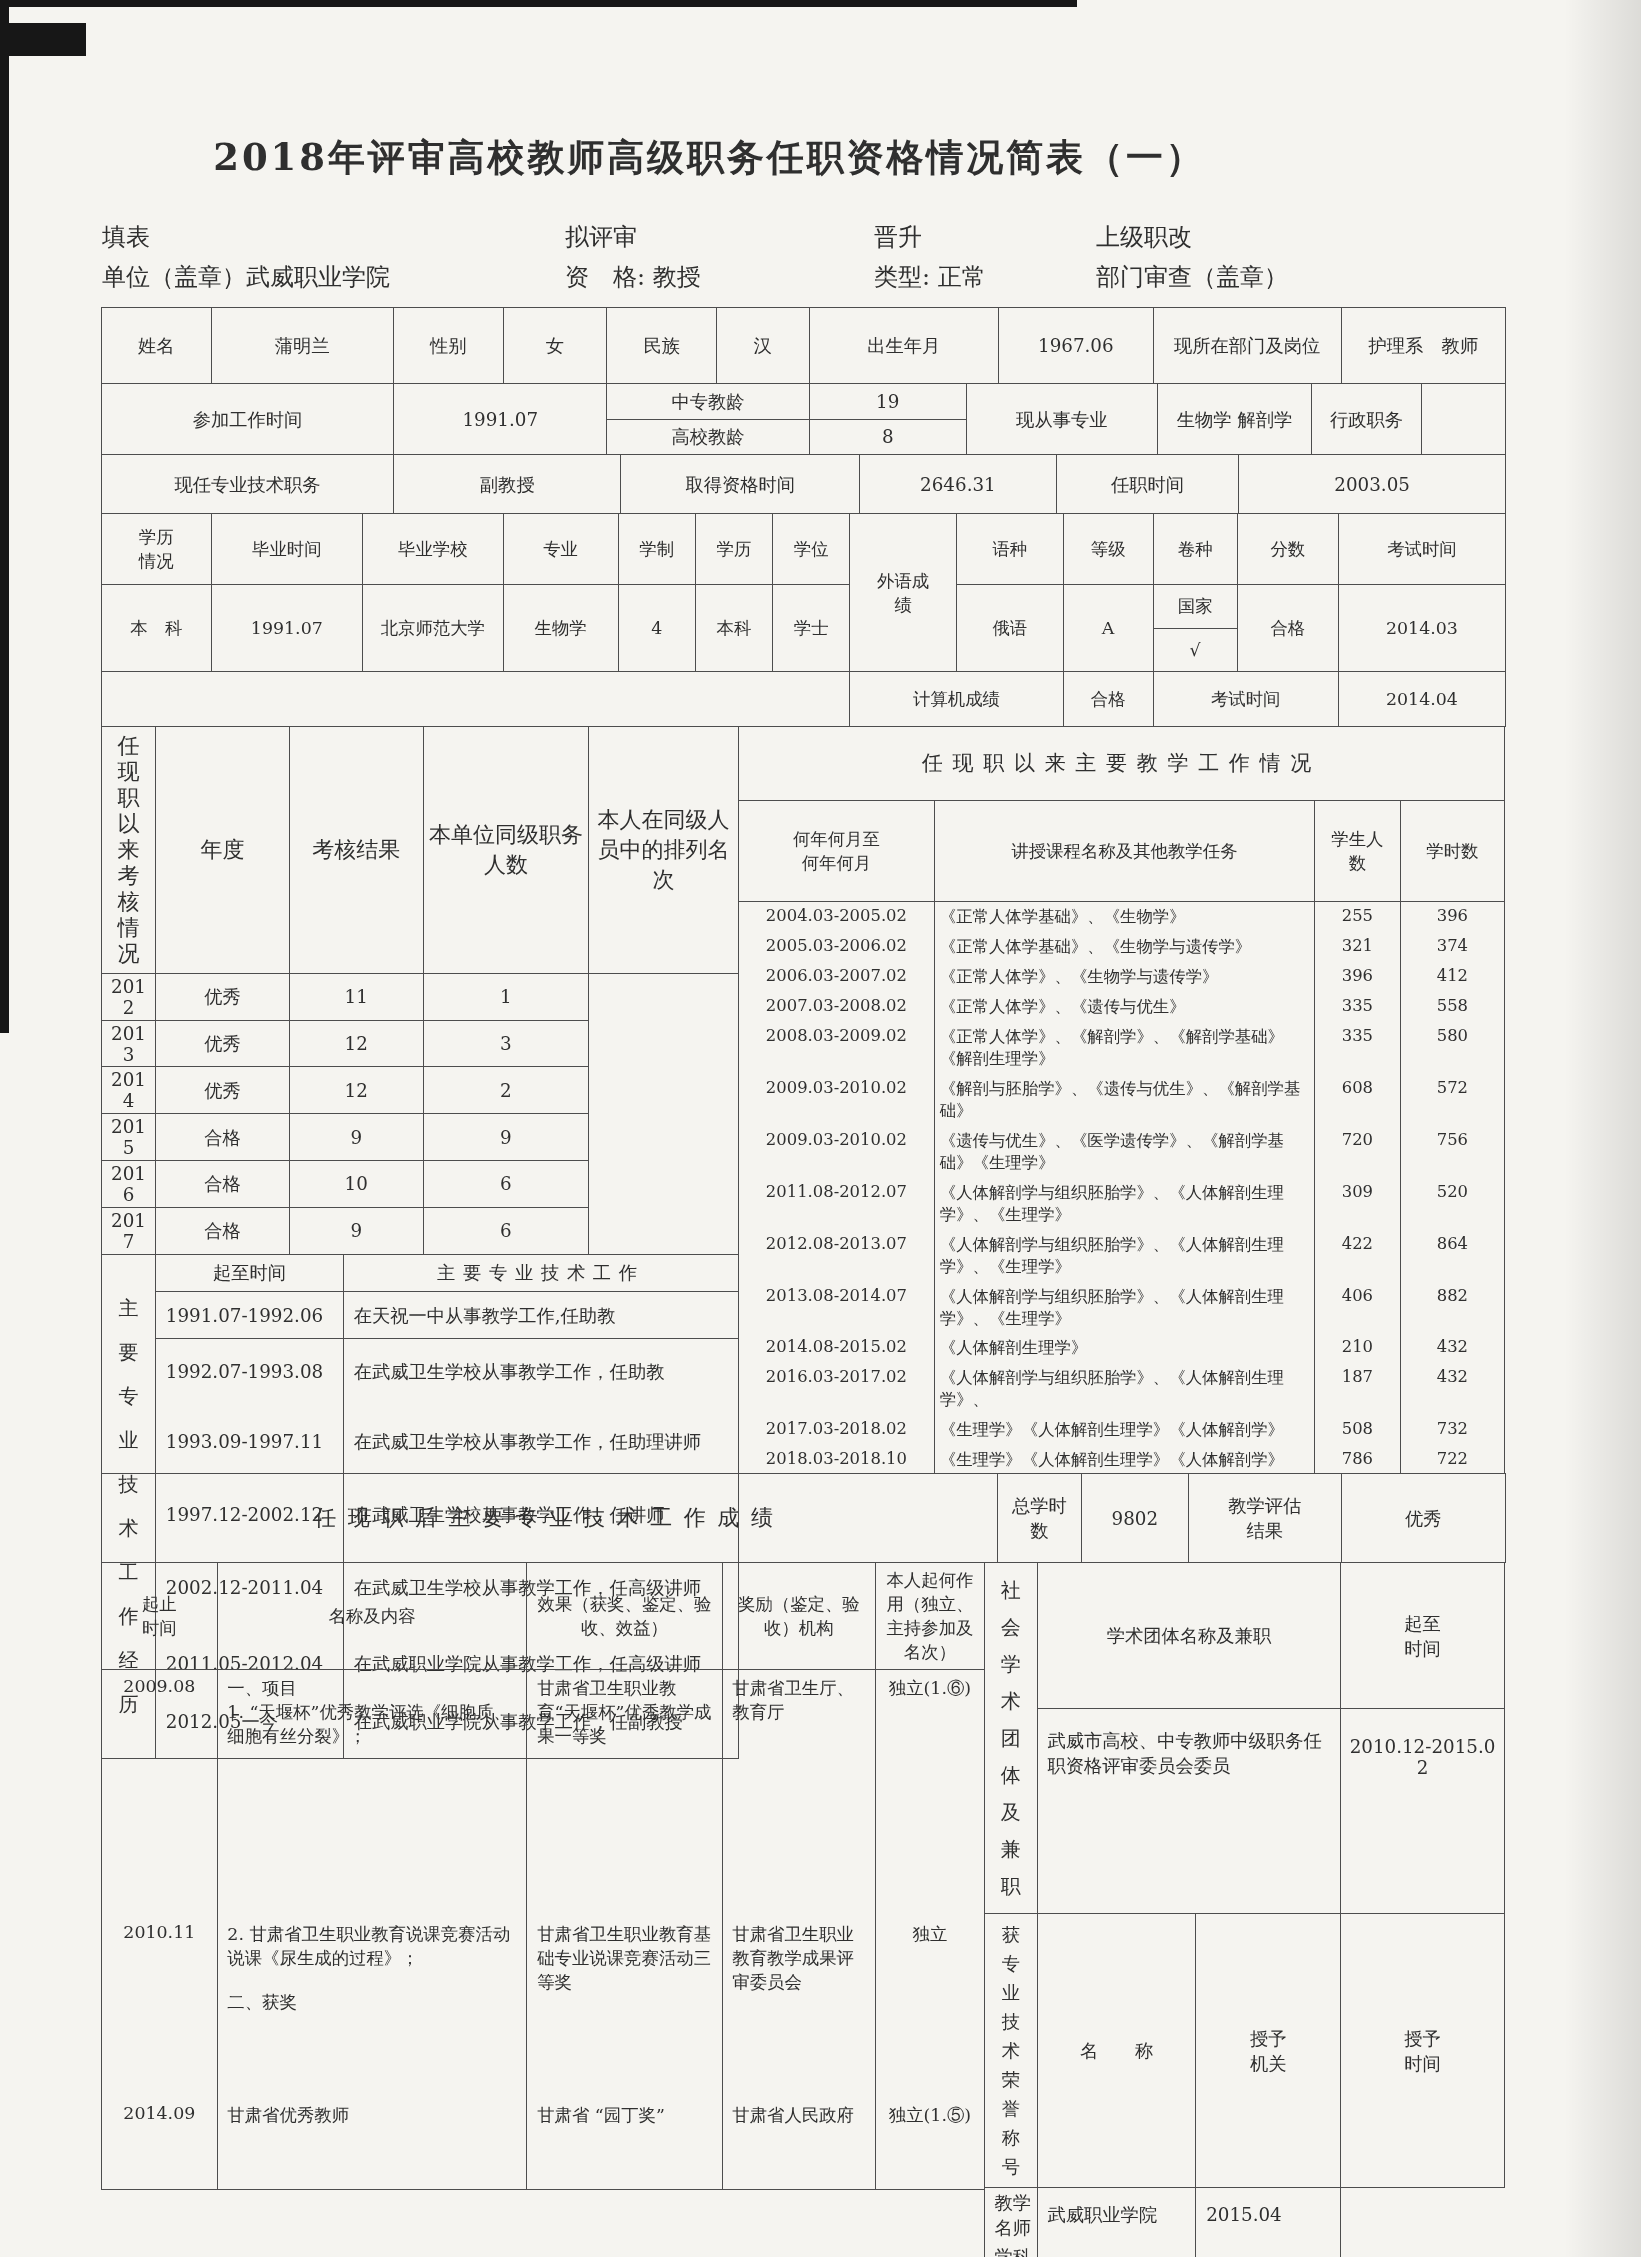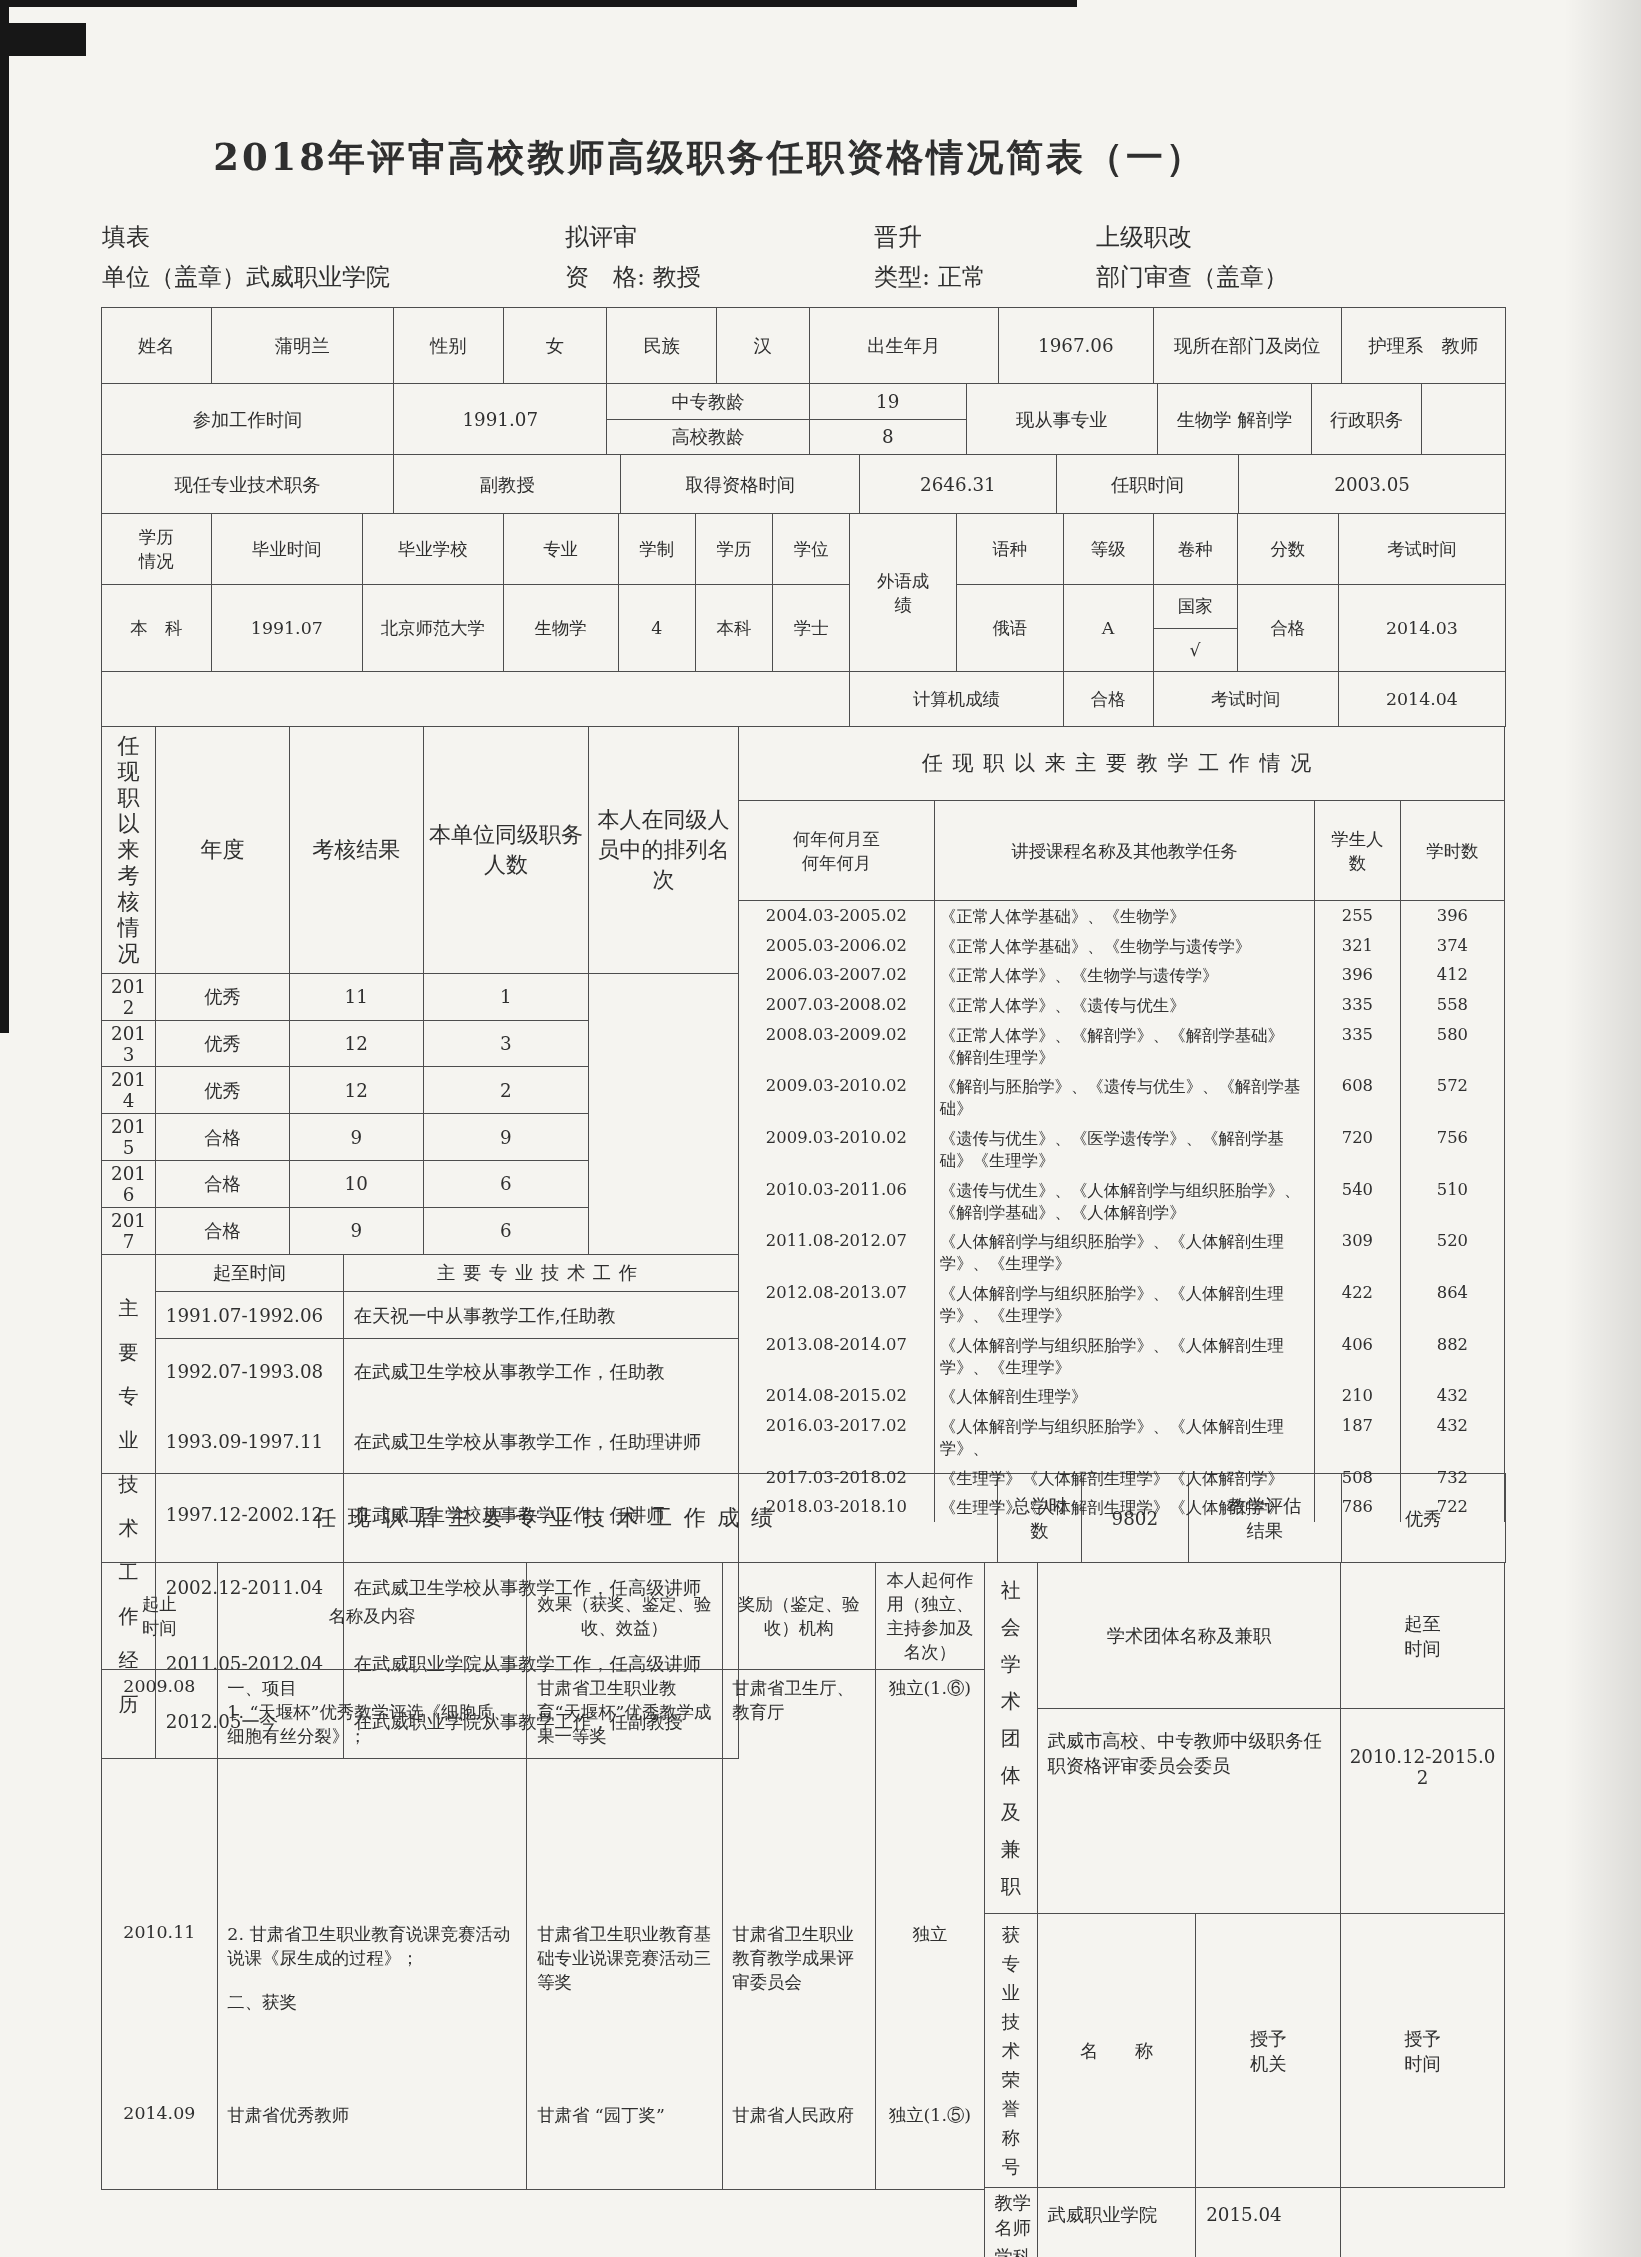--- a/index.html
+++ b/index.html
@@ -384,26 +384,20 @@
             <td class="tt">608</td>
             <td class="tt">572</td>
           </tr>
               <tr class="nb">
             <td class="tt">2009.03-2010.02</td>
             <td class="tt left">《遗传与优生》、《医学遗传学》、《解剖学基础》《生理学》</td>
             <td class="tt">720</td>
             <td class="tt">756</td>
           </tr>
               <tr class="nb">
-            <td class="tt">2010.03-2011.06</td>
-            <td class="tt left">《遗传与优生》、《人体解剖学与组织胚胎学》、《解剖学基础》、《人体解剖学》</td>
-            <td class="tt">540</td>
-            <td class="tt">510</td>
-          </tr>
-              <tr class="nb">
             <td class="tt">2011.08-2012.07</td>
             <td class="tt left">《人体解剖学与组织胚胎学》、《人体解剖生理学》、《生理学》</td>
             <td class="tt">309</td>
             <td class="tt">520</td>
           </tr>
               <tr class="nb">
             <td class="tt">2012.08-2013.07</td>
             <td class="tt left">《人体解剖学与组织胚胎学》、《人体解剖生理学》、《生理学》</td>
             <td class="tt">422</td>
             <td class="tt">864</td>
@@ -515,21 +509,21 @@
               <col style="width:31.5%">
             </colgroup>
           <tbody>
           <tr class="hd">
             <td rowspan="2" class="vlabel vl-society">社会学术团体及兼职</td>
             <td>学术团体名称及兼职</td>
             <td><span class="fw fw2">起至时间</span></td>
           </tr>
           <tr>
             <td class="left topv" style="padding-top:19.3px">武威市高校、中专教师中级职务任职资格评审委员会委员</td>
-            <td class="topv" style="padding-top:37px">2010.12-2015.02</td>
+            <td class="topv" style="padding-top:27px">2010.12-2015.02</td>
           </tr>
           </tbody>
         </table>
         <table class="t-honor">
           <colgroup>
               <col style="width:10.2%">
               <col style="width:30.5%">
               <col style="width:27.8%">
               <col style="width:31.5%">
             </colgroup>

